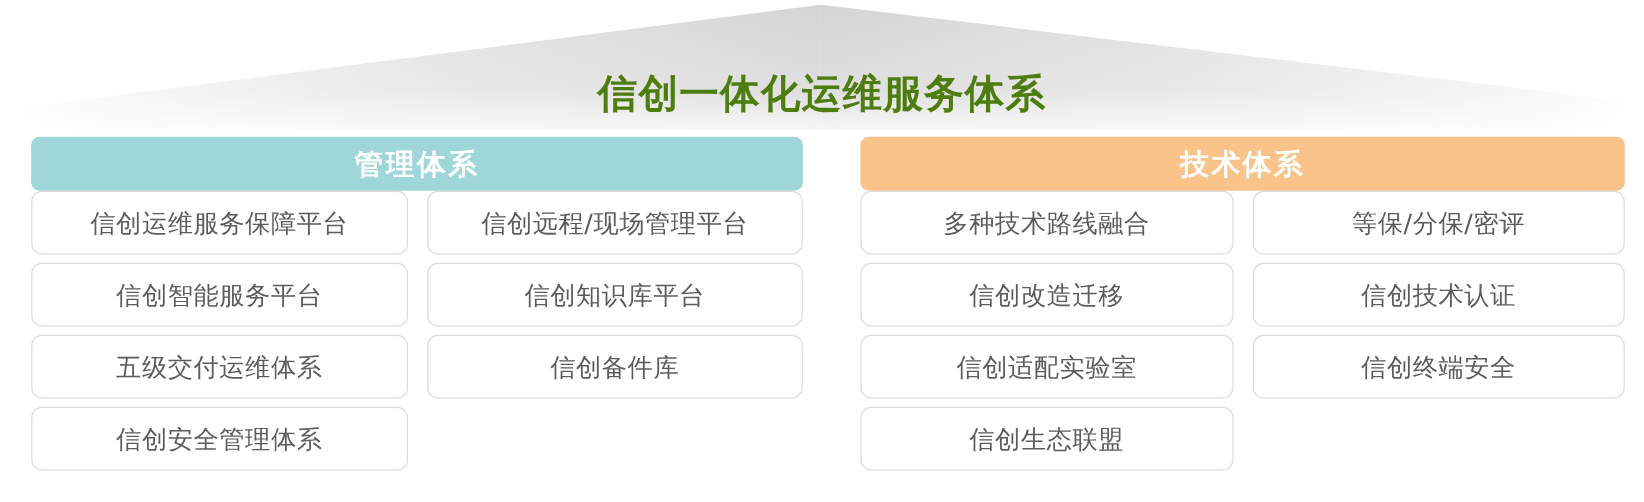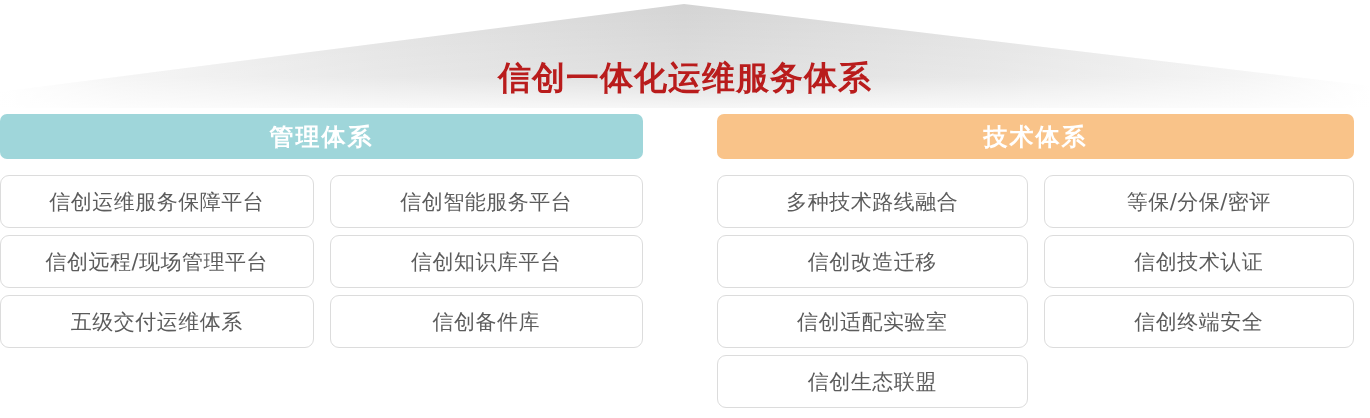--- a/index.html
+++ b/index.html
@@ -33,50 +33,50 @@
   
   #title {
     position: absolute;
     left: 0;
     top: 56px;
     width: 1370px;
     text-align: center;
     font-size: 33px;
     font-weight: bold;
     letter-spacing: 1px;
-    color: #b91c1c;
+    color: #4d7c0f;
     font-family: "DejaVu Sans", "Liberation Sans", sans-serif;
     white-space: nowrap;
   }
 
   
   .group {
     position: absolute;
     top: 114px;
   }
-  #group-management { left: 0;  width: 643px; }
+  #group-management { left: 26px;  width: 643px; }
   #group-technology { left: 717px; width: 637px; }
 
   .group-header {
     height: 45px;
     border-radius: 7px;
     display: flex;
     align-items: center;
     justify-content: center;
     color: #ffffff;
     font-size: 24px;
     font-weight: bold;
     letter-spacing: 2px;
     box-sizing: border-box;
   }
   #header-management { background: #9fd6da; }
   #header-technology { background: #f9c389; }
 
   .card-grid {
-    margin-top: 16px;
+    margin-top: 0;
     display: grid;
     grid-template-columns: 1fr 1fr;
     column-gap: 16px;
     row-gap: 7px;
   }
 
   .card {
     height: 53px;
     background: #ffffff;
     border: 1px solid #dcdcdc;
@@ -124,25 +124,26 @@
 
     <polygon points="0,92 684,4 1370,86 1370,108 0,108" fill="url(#roofFadeV)"></polygon>
   </svg>
 
   <div id="title">信创一体化运维服务体系</div>
 
   <div class="group" id="group-management">
     <div class="group-header" id="header-management">管理体系</div>
     <div class="card-grid">
       <div class="card">信创运维服务保障平台</div>
+      <div class="card">信创远程/现场管理平台</div>
       <div class="card">信创智能服务平台</div>
-      <div class="card">信创远程/现场管理平台</div>
       <div class="card">信创知识库平台</div>
       <div class="card">五级交付运维体系</div>
       <div class="card">信创备件库</div>
+      <div class="card">信创安全管理体系</div>
     </div>
   </div>
 
   <div class="group" id="group-technology">
     <div class="group-header" id="header-technology">技术体系</div>
     <div class="card-grid">
       <div class="card">多种技术路线融合</div>
       <div class="card">等保/分保/密评</div>
       <div class="card">信创改造迁移</div>
       <div class="card">信创技术认证</div>

